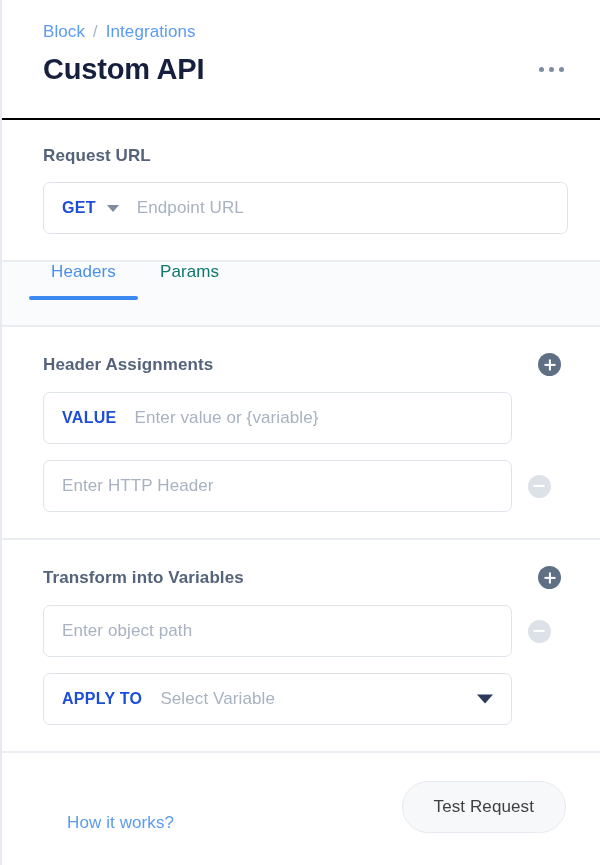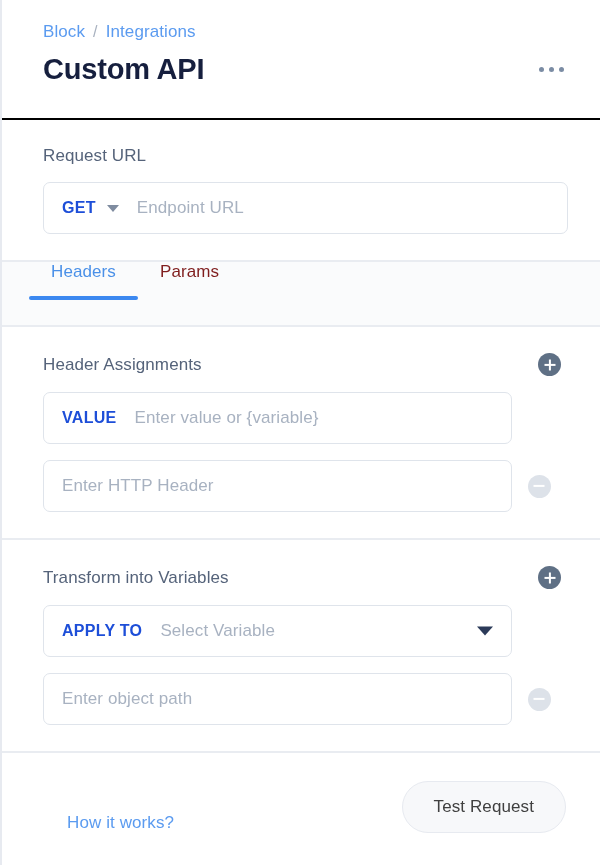--- a/index.html
+++ b/index.html
@@ -62,21 +62,21 @@
     background: #7b8ca4;
   }
 
   
   .section {
     padding: 26px 34px 26px 41px;
     border-bottom: 2px solid #e9ecf1;
   }
   .sec-label {
     font-size: 17px;
-    font-weight: normal;
+    font-weight: bold;
     color: #55637a;
     letter-spacing: .1px;
   }
   .field {
     margin-top: 16px;
     height: 52px;
     border: 1.5px solid #dfe4eb;
     border-radius: 7px;
     background: #fff;
     display: flex;
@@ -111,21 +111,21 @@
   .tabs {
     background: #fafbfc;
     border-bottom: 2px solid #e9ecf1;
     height: 65px;
     display: flex;
     align-items: flex-start;
     padding-left: 27px;
   }
   .tab {
     font-size: 17px;
-    color: #7f1d1d;
+    color: #0f766e;
     padding: 0 22px 16px 22px;
     cursor: pointer;
     position: relative;
     letter-spacing: .1px;
   }
   .tab.active { color: #4a90e8; }
   .tab.active::after {
     content: "";
     position: absolute;
     left: 0; right: 0; bottom: -2px;
@@ -279,35 +279,35 @@
 
   <div class="section">
     <div class="block-head">
       <div class="sec-label">Transform into Variables</div>
       <span class="icon-btn">
         <span class="circ plus"></span>
       </span>
     </div>
     <div class="stack">
       <div class="row">
+        <div class="field">
+          <span class="ph" style="margin-left:0">Enter object path</span>
+        </div>
+        <div class="minus-wrap">
+          <span class="circ minus"></span>
+        </div>
+      </div>
+      <div class="row">
         <div class="field select-field">
           <span class="prefix">APPLY TO</span>
           <span class="ph">Select Variable</span>
           <span class="caret-lg"></span>
         </div>
         <div class="minus-wrap"></div>
       </div>
-      <div class="row">
-        <div class="field">
-          <span class="ph" style="margin-left:0">Enter object path</span>
-        </div>
-        <div class="minus-wrap">
-          <span class="circ minus"></span>
-        </div>
-      </div>
     </div>
   </div>
 
   <div class="footer">
     <span class="how-link">How it works?</span>
     <button class="test-btn">Test Request</button>
   </div>
 
 </div>
 

